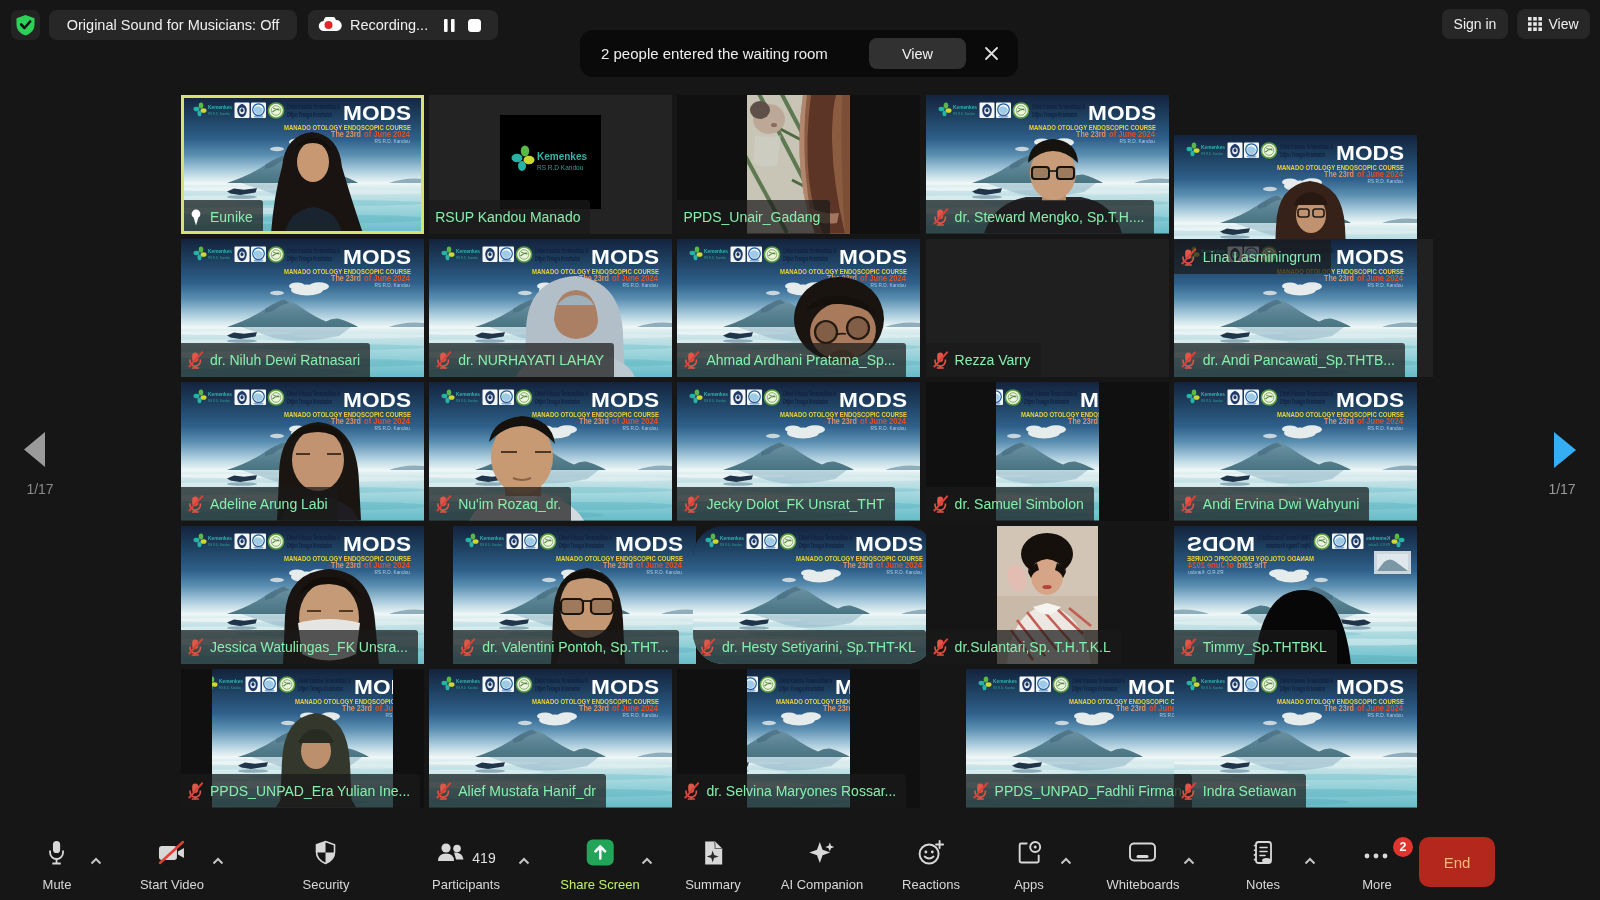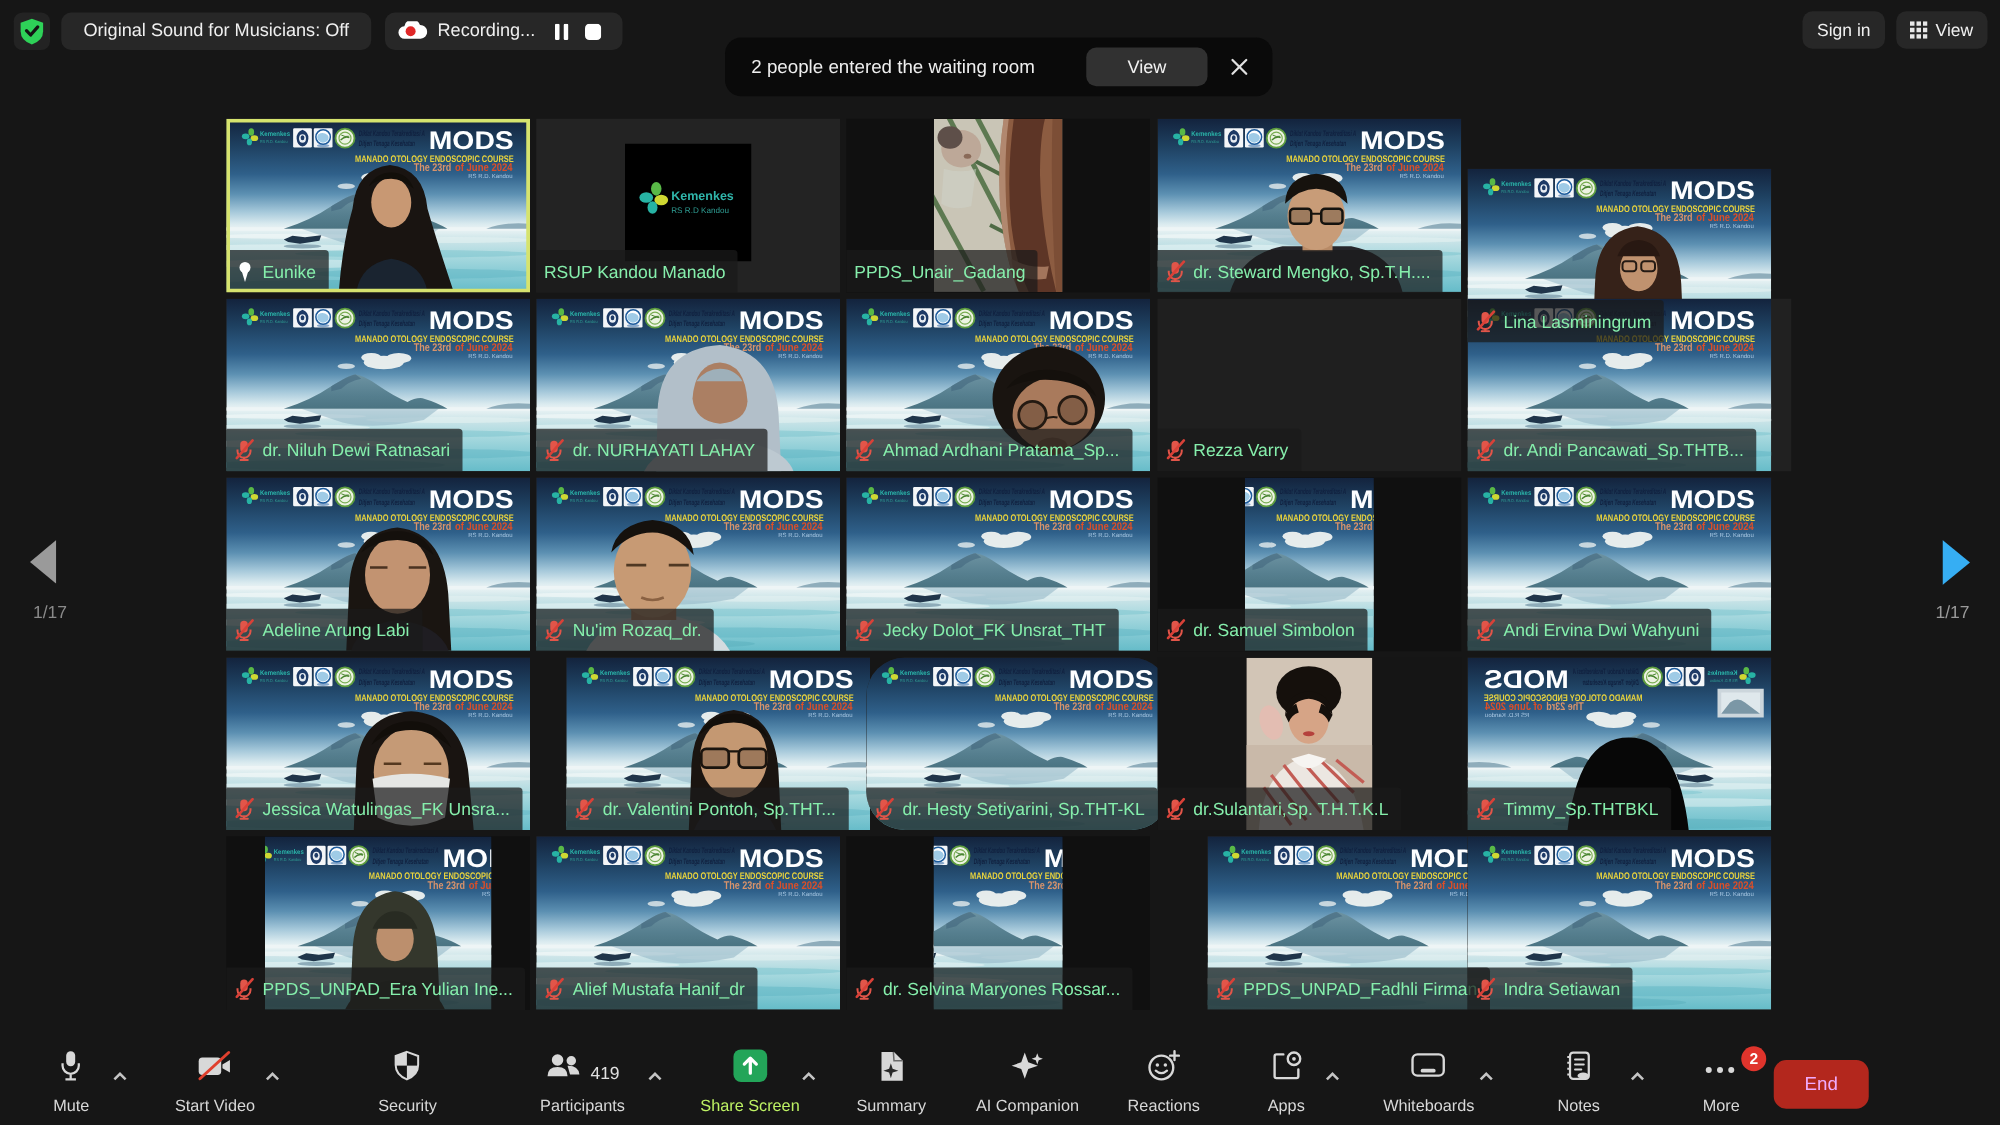--- a/index.html
+++ b/index.html
@@ -576,13 +576,13 @@
 <div class="tb" style="left:1377px"><div class="ic">
 <svg width="32" height="26" viewBox="0 0 32 26">
         <g fill="#d8d8d8">
           <circle cx="6" cy="16" r="2.4"></circle>
           <circle cx="15" cy="16" r="2.4"></circle>
           <circle cx="24" cy="16" r="2.4"></circle>
         </g>
       </svg>
 </div>More</div>
 <div style="position:absolute;left:1393px;bottom:43px;width:20px;height:20px;border-radius:10px;background:#e0342c;color:#fff;font-size:12.5px;font-weight:bold;display:flex;align-items:center;justify-content:center;z-index:9">2</div>
-<div style="position:absolute;left:1419px;bottom:13px;width:76px;height:39px;background:#b3271d;border-radius:10px;display:flex;align-items:center;justify-content:center;color:#f0abfc;font-size:15px">End</div>
+<div style="position:absolute;left:1419px;bottom:13px;width:76px;height:50px;background:#b3271d;border-radius:10px;display:flex;align-items:center;justify-content:center;color:#fdba74;font-size:15px">End</div>
 
 </body></html>

